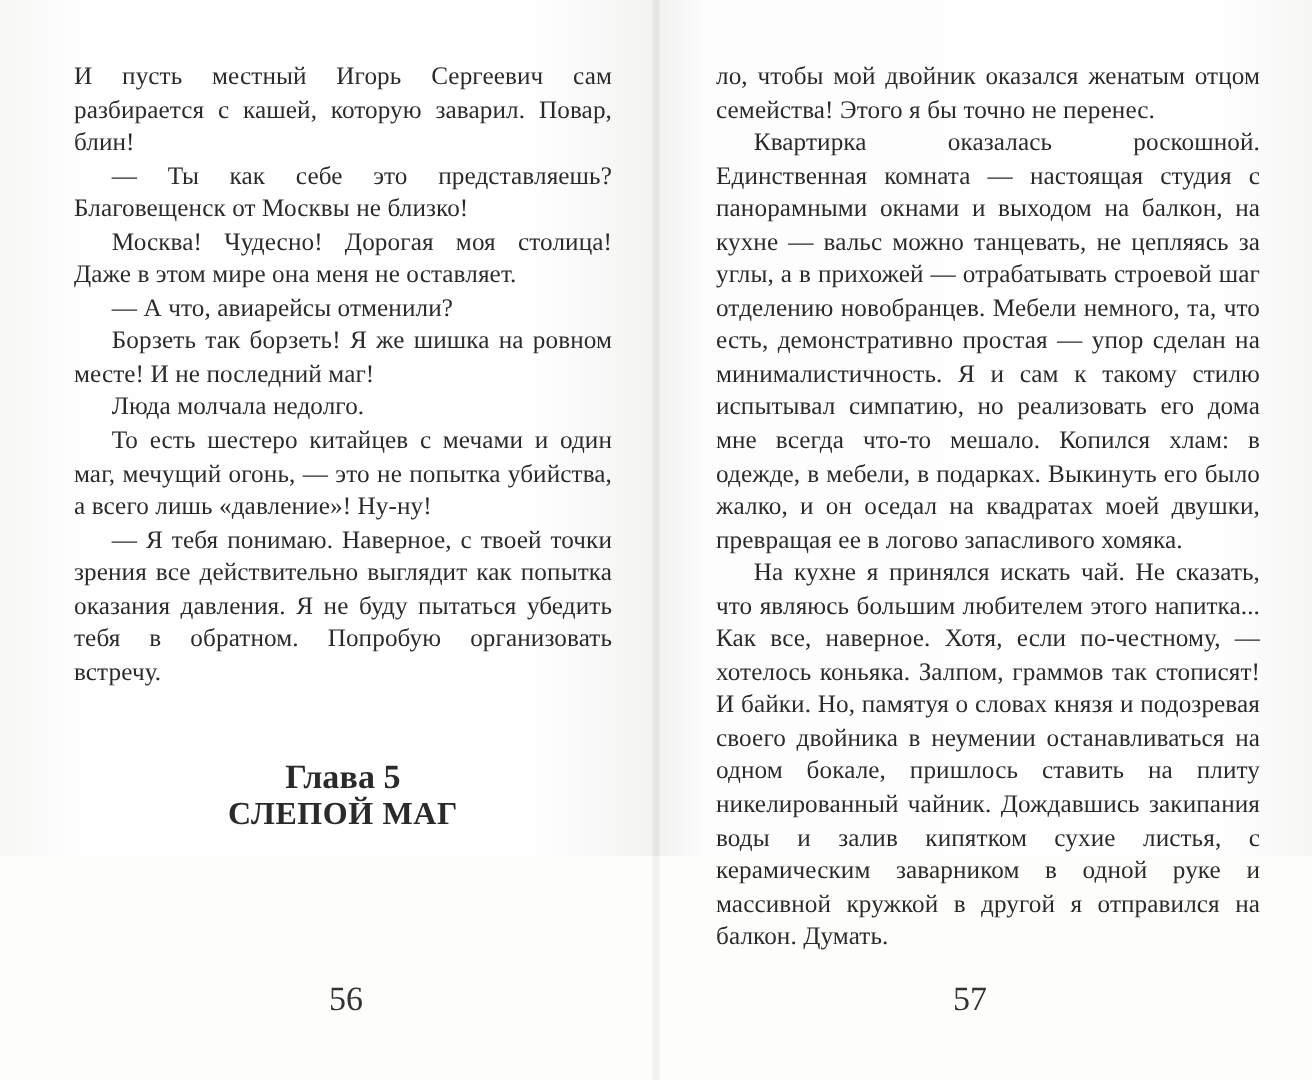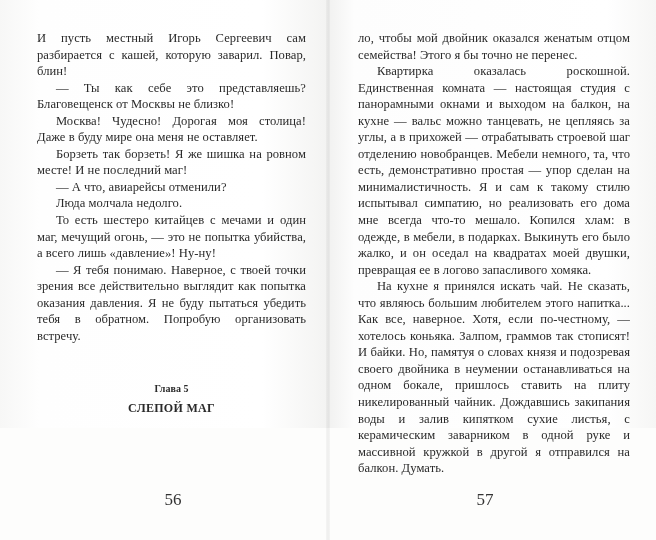--- a/index.html
+++ b/index.html
@@ -64,26 +64,26 @@
     .text-block p.noindent {
       text-indent: 0;
     }
     .chapter-head {
       text-align: center;
       margin: 36px 0 20px 0;
       font-weight: bold;
     }
     .chapter-num {
       display: block;
-      font-size: 10px;
+      font-size: 17px;
       line-height: 18px;
     }
     .chapter-title {
       display: block;
-      font-size: 12px;
+      font-size: 16px;
       line-height: 20px;
       letter-spacing: 0.3px;
     }
     .page-number {
       position: absolute;
       top: 490px;
       font-size: 17px;
       color: #333;
       text-align: center;
       width: 40px;
@@ -93,23 +93,23 @@
   </style>
 </head>
 <body>
 
 <div class="spread">
 
   <div class="page page-left">
     <div class="text-block">
       <p class="noindent">И пусть местный Игорь Сергеевич сам разбирается с кашей, которую заварил. Повар, блин!</p>
       <p>— Ты как себе это представляешь? Благовещенск от Москвы не близко!</p>
-      <p>Москва! Чудесно! Дорогая моя столица! Даже в буду мире она меня не оставляет.</p>
+      <p>Москва! Чудесно! Дорогая моя столица! Даже в этом мире она меня не оставляет.</p>
+      <p>— А что, авиарейсы отменили?</p>
       <p>Борзеть так борзеть! Я же шишка на ровном месте! И не последний маг!</p>
-      <p>— А что, авиарейсы отменили?</p>
       <p>Люда молчала недолго.</p>
       <p>То есть шестеро китайцев с мечами и один маг, мечущий огонь, — это не попытка убийства, а всего лишь «давление»! Ну-ну!</p>
       <p>— Я тебя понимаю. Наверное, с твоей точки зрения все действительно выглядит как попытка оказания давления. Я не буду пытаться убедить тебя в обратном. Попробую организовать встречу.</p>
 
       <div class="chapter-head">
         <span class="chapter-num">Глава 5</span>
         <span class="chapter-title">СЛЕПОЙ МАГ</span>
       </div>
 
     </div>

